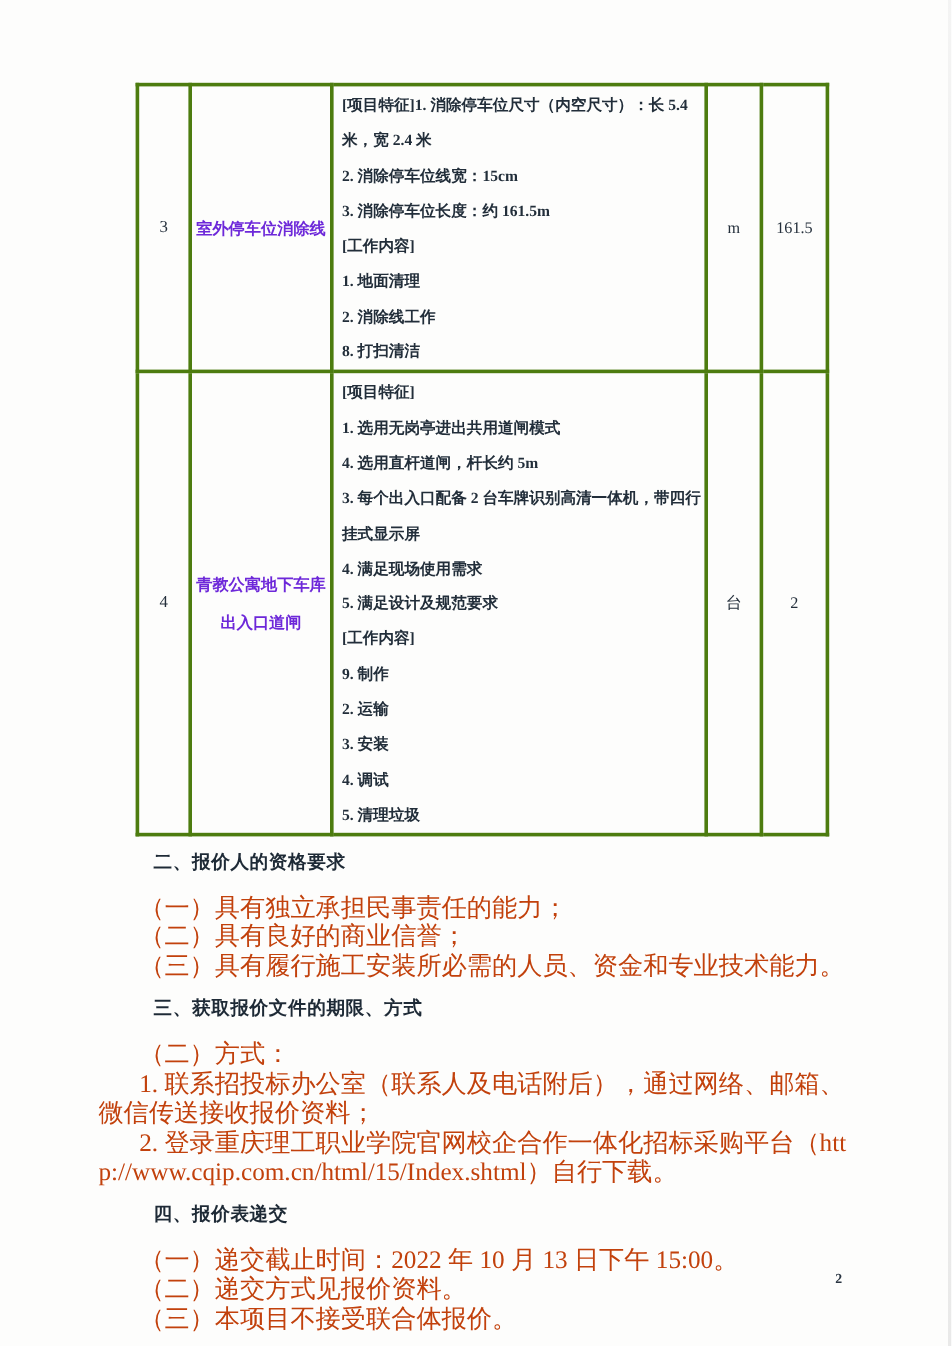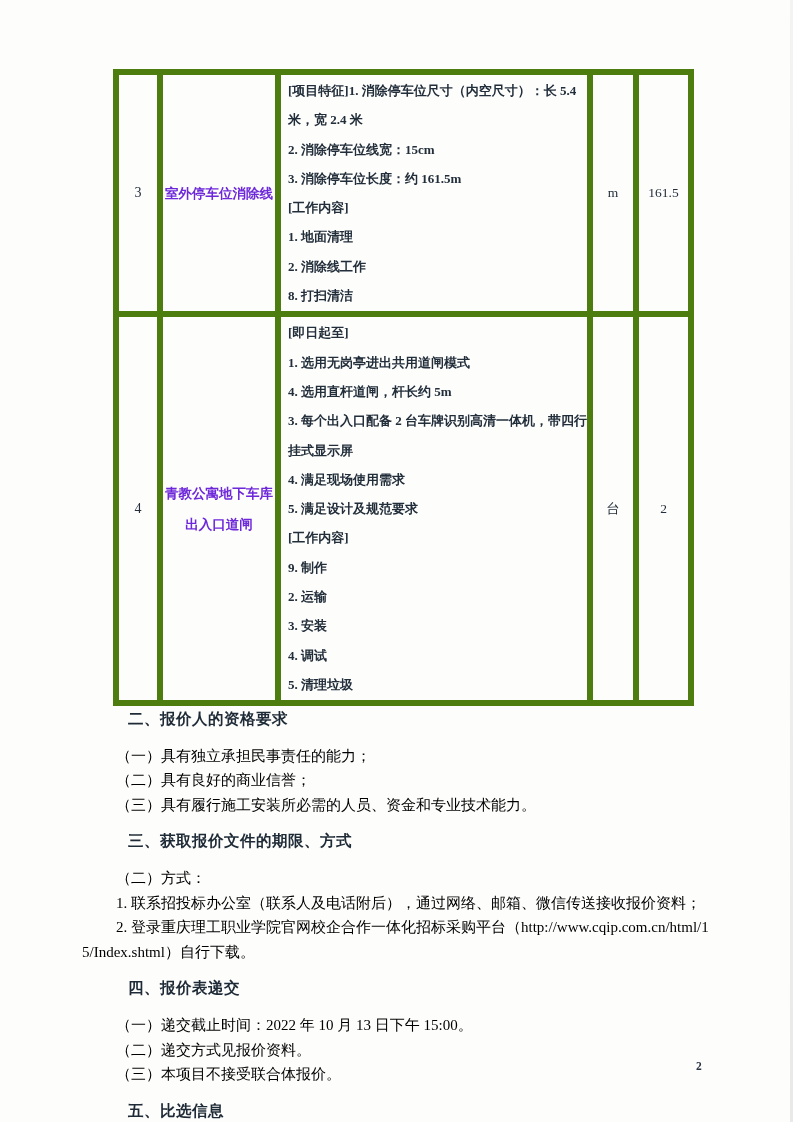--- a/index.html
+++ b/index.html
@@ -18,21 +18,21 @@
     opacity:.55;
   }
 
   
   .items-table {
     position:absolute; left:113px; top:69px;
     width:575px;
     border-collapse:collapse; table-layout:fixed;
     border:2px solid #43484e;
   }
-  .items-table td { border:6px solid #4d7c0f; padding:0; }
+  .items-table td { border:3px solid #4d7c0f; padding:0; }
   .items-table tr.row-3 { height:236px; }
   .items-table tr.row-4 { height:382px; }
 
   td.cell-no {
     text-align:center; vertical-align:middle;
     font-size:14px; color:#242f3b;
   }
   td.cell-name {
     text-align:center; vertical-align:middle;
     font-size:13.5px; font-weight:600; line-height:31px;
@@ -51,22 +51,22 @@
   
   .sections { position:absolute; left:82px; top:695px; width:634px; }
   .sec-heading {
     margin:12px;
     font-family:"Liberation Sans","DejaVu Sans",sans-serif;
     font-weight:bold; font-size:15.5px; line-height:24.6px;
     text-indent:34px; letter-spacing:.5px; color:#1e2a36;
   }
   .sec-para {
     margin:0;
-    font-size:15px; line-height:24.6px;
-    text-indent:34px; word-break:break-all; color:#000000;
+    font-size:21px; line-height:24.6px;
+    text-indent:34px; word-break:break-all; color:#c2410c;
   }
 
   .page-num {
     position:absolute; left:696px; top:1060px;
     font-size:11.5px; font-weight:bold; color:#2a3542;
   }
 </style>
 </head>
 <body>
 
@@ -99,21 +99,21 @@
       <td class="cell-unit">m</td>
       <td class="cell-qty">161.5</td>
     </tr>
         <tr class="row-4">
       <td class="cell-no">4</td>
       <td class="cell-name">
             <div>青教公寓地下车库</div>
             <div>出入口道闸</div>
           </td>
       <td class="cell-desc">
-            <div class="desc-line">[即日起至]</div>
+            <div class="desc-line">[项目特征]</div>
             <div class="desc-line">1. 选用无岗亭进出共用道闸模式</div>
             <div class="desc-line">4. 选用直杆道闸，杆长约 5m</div>
             <div class="desc-line">3. 每个出入口配备 2 台车牌识别高清一体机，带四行</div>
             <div class="desc-line">挂式显示屏</div>
             <div class="desc-line">4. 满足现场使用需求</div>
             <div class="desc-line">5. 满足设计及规范要求</div>
             <div class="desc-line">[工作内容]</div>
             <div class="desc-line">9. 制作</div>
             <div class="desc-line">2. 运输</div>
             <div class="desc-line">3. 安装</div>

